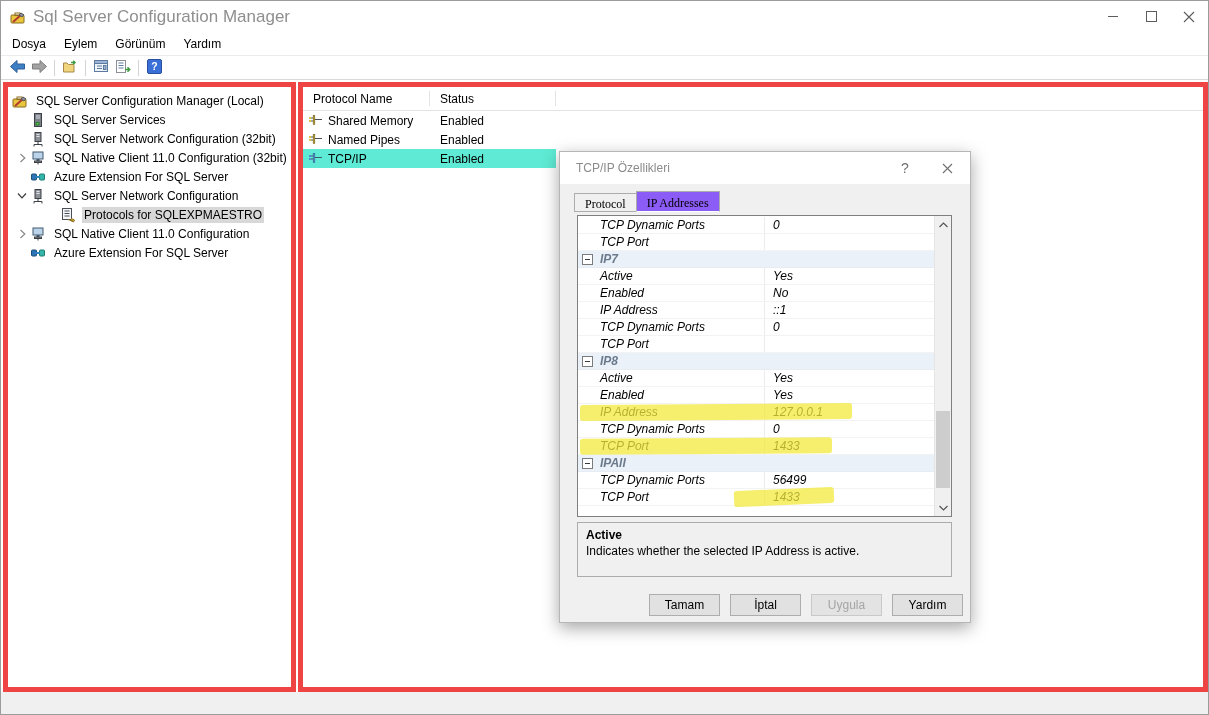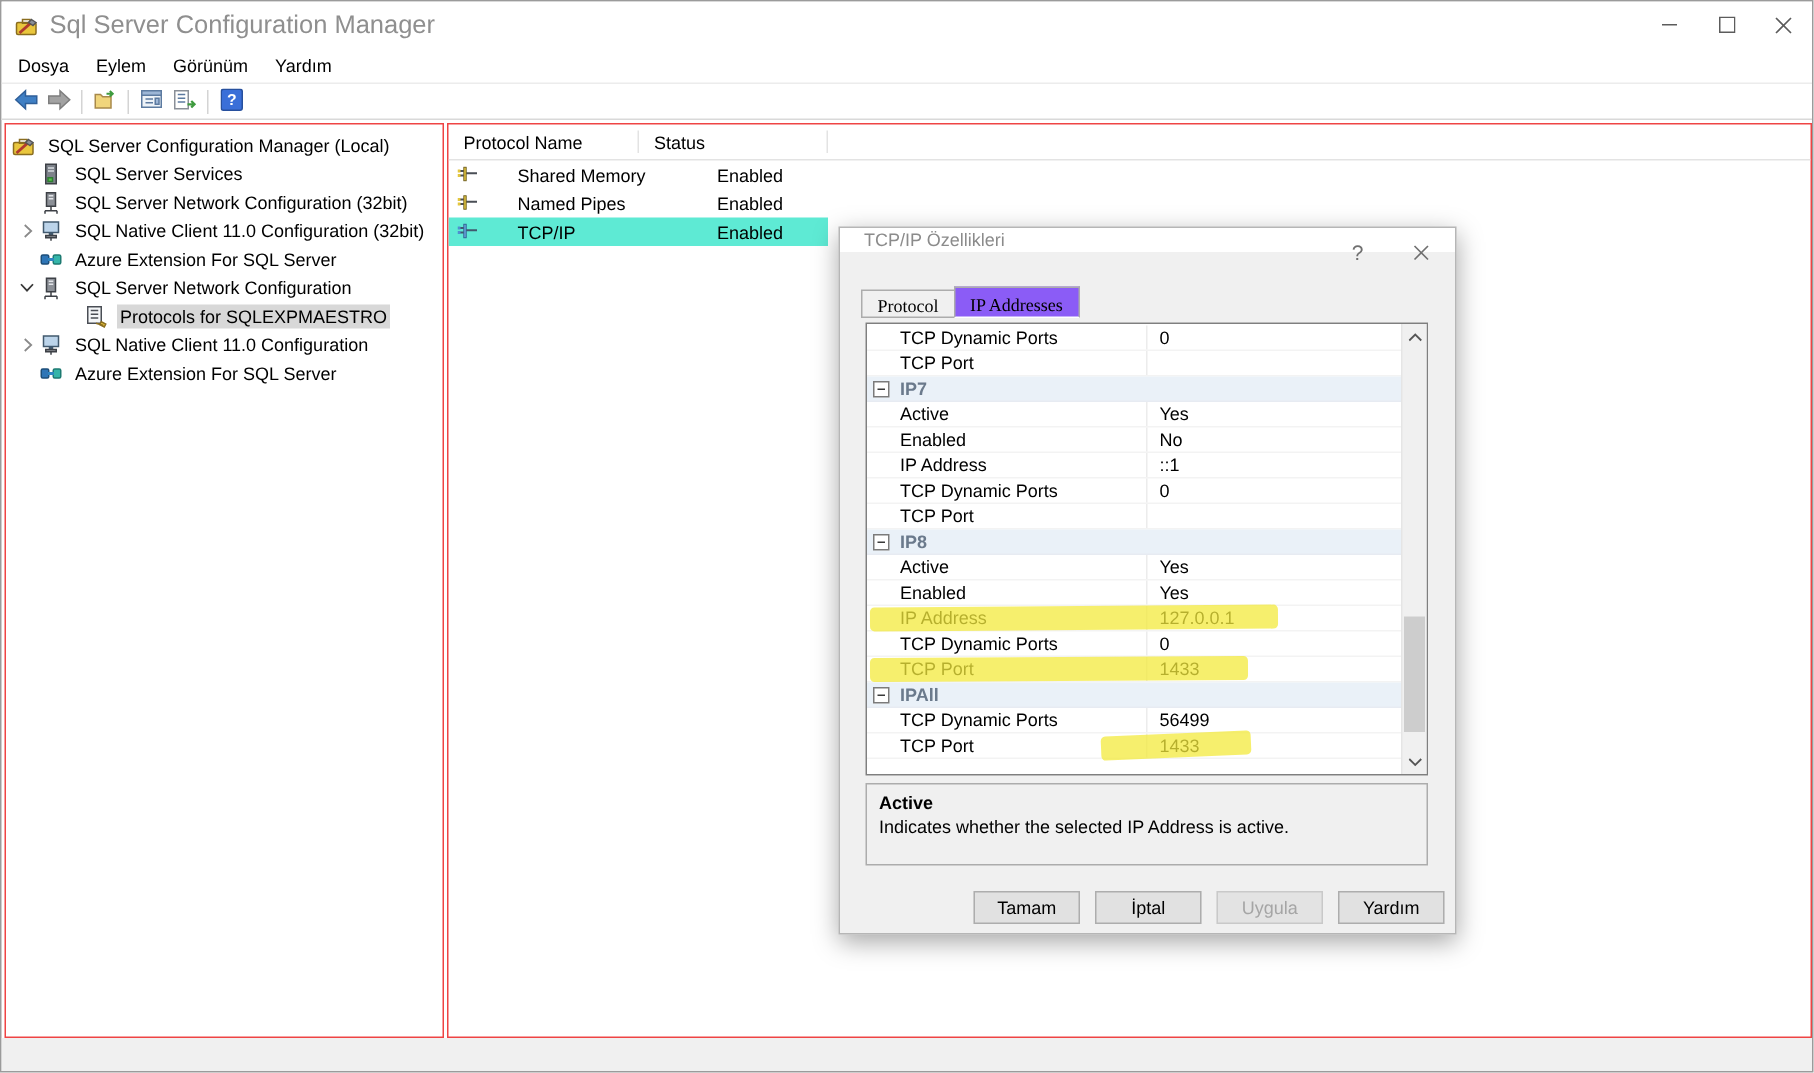--- a/index.html
+++ b/index.html
@@ -15,58 +15,58 @@
   .titlebar .title { margin-left:7px; color:#8f8f8f; font-size:17px; }
   .win-controls { position:absolute; right:0; top:0; height:31px; display:flex; }
   .win-btn { width:38px; height:31px; display:flex; align-items:center; justify-content:center; }
   .menubar { height:23px; display:flex; align-items:center; background:#fff; padding-left:2px; }
   .menu-item { padding:3px 9px; }
   .toolbar { height:25px; display:flex; align-items:center; background:#fff;
              border-top:1px solid #ececec; border-bottom:1px solid #d9d9d9; padding-left:5px; }
   .tb-icon { width:22px; height:20px; display:flex; align-items:center; justify-content:center; }
   .tb-sep { width:1px; height:16px; background:#d4d4d4; margin:0 4px; }
   
-  .panel { position:absolute; background:#fff; border:1px solid #ef4444; }
+  .panel { position:absolute; background:#fff; border:5px solid #ef4444; }
   #tree-panel { left:2px; top:81px; width:293px; height:610px; overflow:hidden; padding-top:4px; }
   #list-panel { left:297px; top:81px; width:910px; height:610px; overflow:hidden; }
   .bottom-strip { position:absolute; left:0; top:691px; width:1209px; height:24px; background:#f0f0f0; }
   
   .tree-row { display:flex; align-items:center; height:19px; white-space:nowrap; }
   .tree-exp { width:16px; display:flex; align-items:center; justify-content:center; flex:none; }
   .tree-ico { width:17px; height:16px; margin-right:5px; flex:none; display:flex; align-items:center; }
   .tree-label { padding:1px 2px; }
   .tree-row.selected .tree-label { background:#d8d8d8; }
   
   .list-header { display:flex; height:24px; align-items:center; border-bottom:1px solid #e3e3e3; color:#000; }
   .list-col { padding-left:10px; position:relative; height:100%; display:flex; align-items:center; }
   .list-col::after { content:""; position:absolute; right:0; top:4px; bottom:4px; width:1px; background:#e3e3e3; }
   .col-protocol { width:127px; }
   .col-status { width:126px; }
-  .list-row { display:flex; align-items:center; height:19px; width:253px;gap:21px; }
+  .list-row { display:flex; align-items:center; height:19px; width:253px; }
   .list-row.selected { background:#5eead4; }
   .lr-ico { width:16px; margin-left:6px; margin-right:3px; display:flex; }
   .lr-name { width:102px; }
   .lr-status { padding-left:10px; }
   
   #dialog { position:absolute; left:558px; top:150px; width:412px; height:472px;
             background:#f0f0f0; border:1px solid #b6b6b6; box-shadow:0 5px 16px rgba(0,0,0,.35); }
-  .dlg-titlebar { height:16px; background:#fff; display:flex; align-items:center; position:relative; }
+  .dlg-titlebar { height:32px; background:#fff; display:flex; align-items:center; position:relative; }
   .dlg-title { margin-left:16px; color:#8b8b8b; }
   .dlg-ctl { position:absolute; top:0; height:32px; width:34px; display:flex; align-items:center; justify-content:center; color:#707070; font-size:14px; }
   .dlg-help { right:48px; }
   .dlg-close { right:6px; }
   
   .tabs { position:absolute; left:14px; top:39px; display:flex; align-items:flex-end; height:21px;font-family:Liberation Serif, serif; }
   .tab { padding:3px 10px 3px; border:1px solid #acacac; background:#f0f0f0; margin-right:-1px;
          position:relative; height:19px; }
   .tab.active { background:#8b5cf6; border-bottom:1px solid #fff; height:21px; padding-top:4px; z-index:2; }
   
   #grid { position:absolute; left:17px; top:63px; width:375px; height:302px;
           background:#fff; border:1px solid #7f7f7f; }
-  #grid-rows { position:absolute; left:0; top:1px; right:17px; }
+  #grid-rows { position:absolute; left:0; top:1px; right:17px;font-style:italic; }
   .g-row { display:flex; height:17px; align-items:center; border-bottom:1px solid #f3f3f3; position:relative; }
   .g-gutter { width:18px; flex:none; display:flex; align-items:center; justify-content:center; }
   .g-name { width:168px; flex:none; padding-left:4px; }
   .g-val { flex:1; padding-left:8px; border-left:1px solid #ececec; height:100%; display:flex; align-items:center; }
   .g-row.section { background:var(--section-bg); border-bottom:1px solid #e7ebf2; }
   .g-row.section .g-name { font-weight:bold; color:var(--section-fg); width:340px; }
   .minusbox { width:11px; height:11px; border:1px solid #7b7b7b; background:#fff; position:relative; }
   .minusbox::after { content:""; position:absolute; left:2px; right:2px; top:4px; height:1px; background:#3a3a3a; }
   .hl { position:absolute; height:16px; background:var(--hl); border-radius:3px; pointer-events:none; z-index:3; }
   

